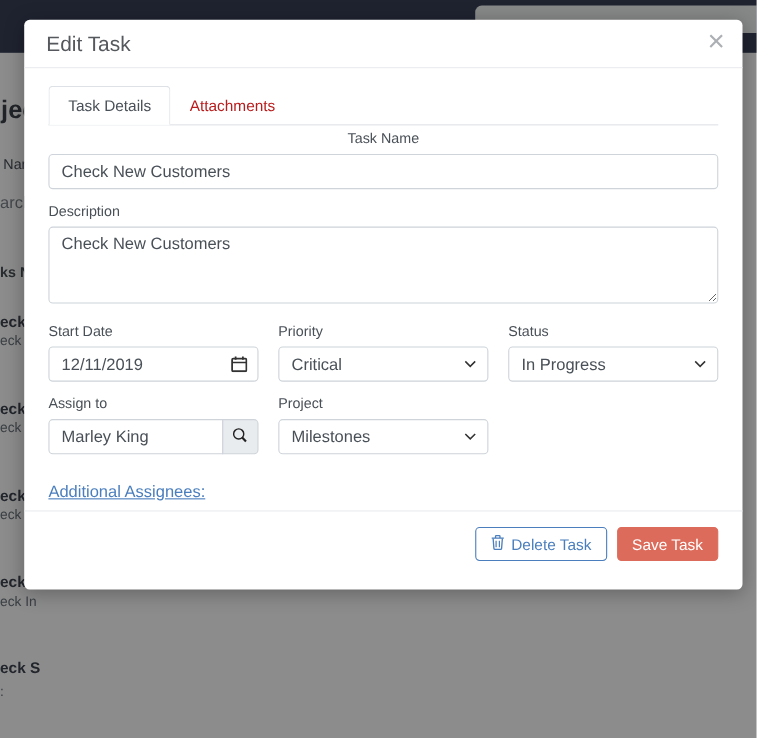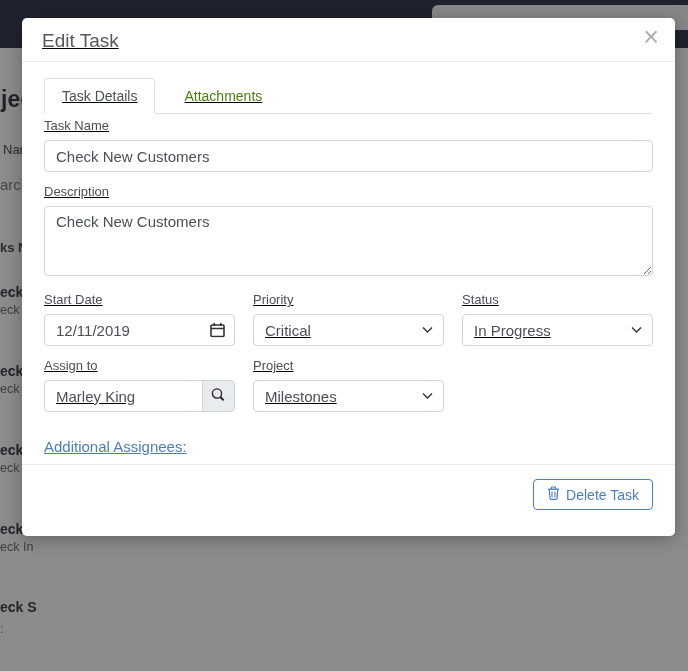--- a/index.html
+++ b/index.html
@@ -18,39 +18,39 @@
   .frag-label   { left:3px; top:142px; font-size:13px; color:#495057; }
   .frag-search  { left:0px; top:176px; font-size:15px; color:#7d848a; }
   .frag-col     { left:0px; top:240px; font-size:13px; font-weight:700; color:#495057; }
   .bg-row-title { position:absolute; left:0; font-size:14px; font-weight:700; color:#3e4550; white-space:nowrap; }
   .bg-row-desc  { position:absolute; left:0; font-size:12.5px; color:#6c757d; white-space:nowrap; }
 
   .dim-overlay { position:absolute; inset:0; background:rgba(0,0,0,0.45); z-index:5; }
 
   
   .modal { position:absolute; left:22px; top:18px; width:653px; height:518px; z-index:10;
-           background:#fff; border-radius:5px; box-shadow:0 3px 18px rgba(0,0,0,.3);text-decoration:underline; }
+           background:#fff; border-radius:5px; box-shadow:0 3px 18px rgba(0,0,0,.3); }
   .modal-header { position:relative; height:44px; padding:12px 20px; border-bottom:1px solid #e9ecef; }
   .modal-title { font-size:19px; color:#55585c; font-weight:400; }
   .modal-close { position:absolute; right:16px; top:6px; font-size:27px; line-height:27px;
                  color:#acafb3; font-weight:300; background:none; border:none; cursor:pointer;
                  font-family:"Liberation Sans", sans-serif; }
   .modal-body { padding:16px 22px 0 22px; }
 
   
   .tabs { display:flex; border-bottom:1px solid #dee2e6; }
   .tab { font-size:14px; padding:9px 17px; margin-bottom:-1px; background:none; border:none; cursor:pointer;
          font-family:"Liberation Sans", sans-serif; }
   .tab.active { color:#495057; background:#fff; border:1px solid #dee2e6; border-bottom:1px solid #fff;
                 border-radius:4px 4px 0 0; }
-  .tab.inactive { color:#4d7c0f;margin-left:12px; }
+  .tab.inactive { color:#b91c1c; }
 
   
   .field-label { display:block; font-size:13px; color:#495057; margin:12px 0 7px 0; }
-  .field-label.first { margin-top:4px; }
+  .field-label.first { margin-top:4px;text-align:center; }
   .text-input { width:100%; height:32px; border:1px solid #ced4da; border-radius:4px;
                 padding:0 11px; font-size:15px; color:#495057; background:#fff;
                 font-family:"Liberation Sans", sans-serif; outline:none; }
   textarea.text-area { width:100%; height:70px; border:1px solid #ced4da; border-radius:4px;
                 padding:6px 11px; font-size:15px; color:#495057; resize:both;
                 font-family:"Liberation Sans", sans-serif; outline:none; }
   .grid-2 { display:grid; grid-template-columns:1fr 1fr 1fr; column-gap:18px; }
 
   .icon-box { position:relative; }
   .icon-box .right-ic { position:absolute; right:10px; top:50%; transform:translateY(-50%); pointer-events:none; display:flex; }
@@ -198,16 +198,19 @@
           <svg width="13" height="14" viewBox="0 0 13 14">
               <path d="M1 3.2 h11" stroke="#4a7ebd" stroke-width="1.3" fill="none"></path>
               <path d="M4.5 3 v-1.4 a0.6 0.6 0 0 1 .6 -.6 h2.8 a0.6 0.6 0 0 1 .6 .6 V3" stroke="#4a7ebd" stroke-width="1.2" fill="none"></path>
               <path d="M2.3 3.5 l.7 9 a1 1 0 0 0 1 .9 h5 a1 1 0 0 0 1 -.9 l.7 -9" stroke="#4a7ebd" stroke-width="1.2" fill="none"></path>
               <line x1="5" y1="5.5" x2="5" y2="11.5" stroke="#4a7ebd" stroke-width="1.1"></line>
               <line x1="8" y1="5.5" x2="8" y2="11.5" stroke="#4a7ebd" stroke-width="1.1"></line>
             </svg>
         </span>
         <span>Delete Task</span>
       </button>
+      <button class="btn btn-save">
+        <span>Save Task</span>
+      </button>
     </div>
   </div>
 
 </div>
 
 </body></html>

